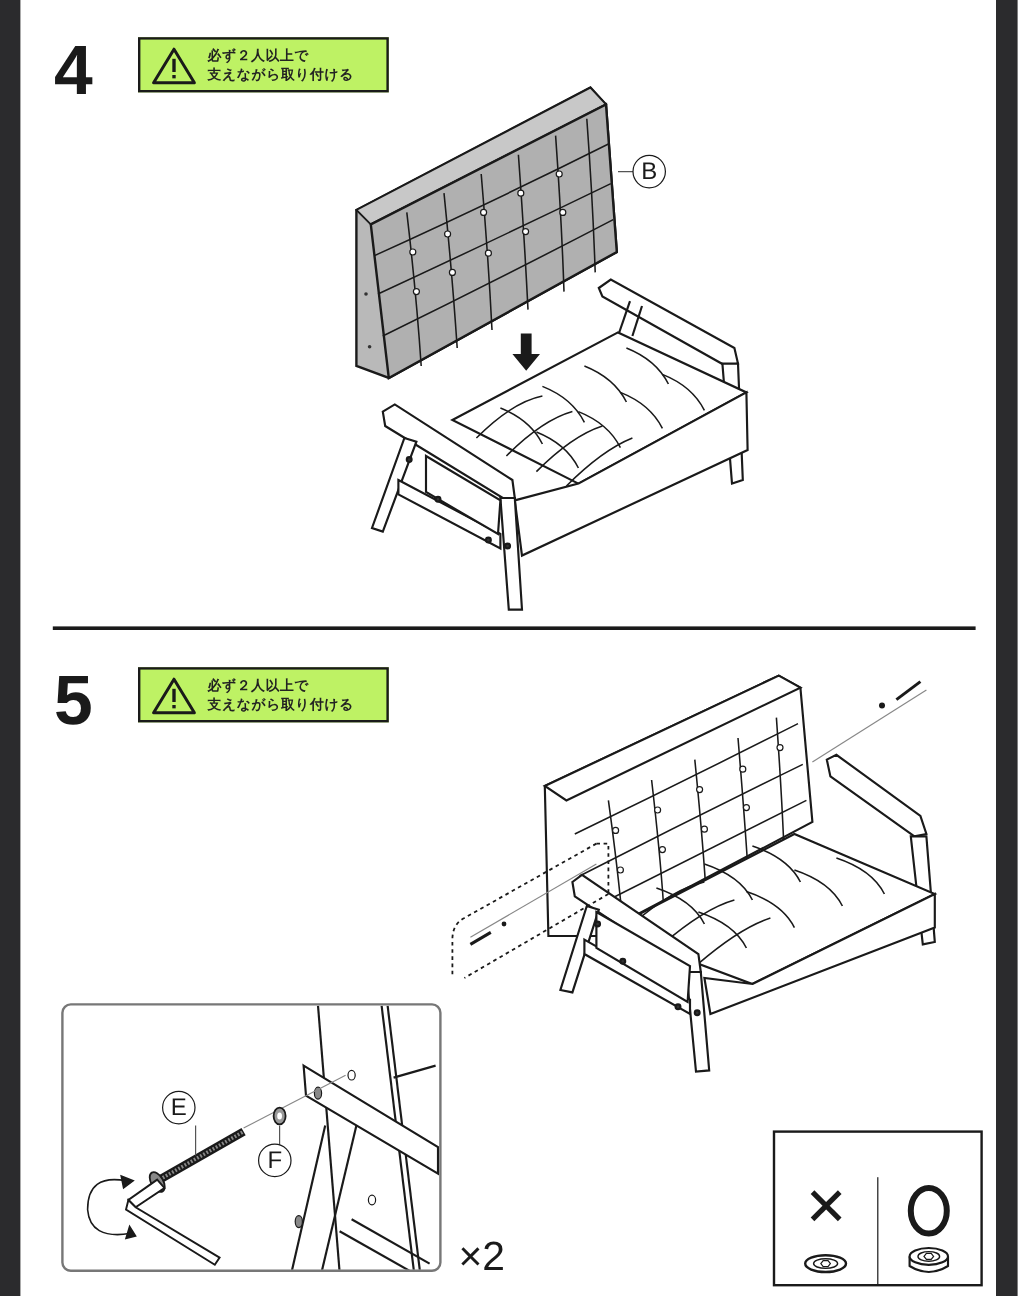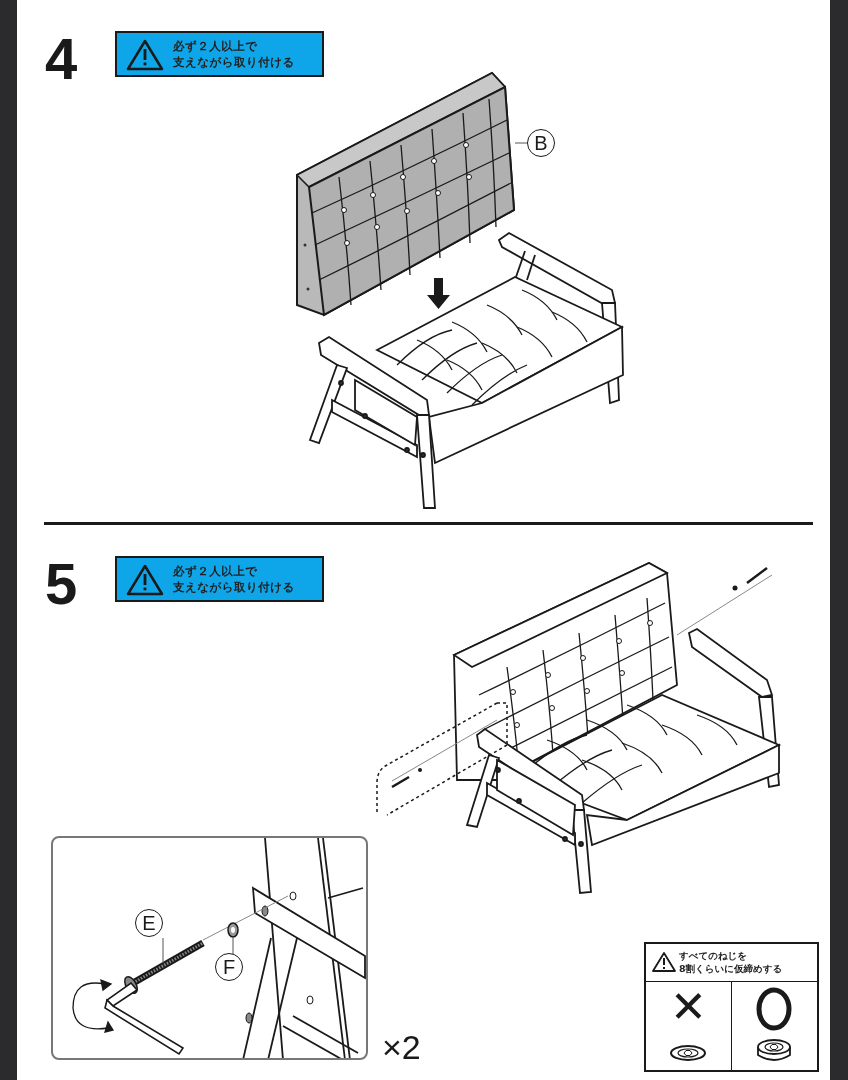--- a/index.html
+++ b/index.html
@@ -1,21 +1,21 @@
 <!DOCTYPE html>
 <html><head>
 <meta charset="utf-8">
 <style>
   html, body { margin:0; padding:0; }
   body { width:848px; height:1080px; background:#2b2b2d; position:relative; overflow:hidden;
          font-family:"DejaVu Sans","Liberation Sans",sans-serif; }
   .page { position:absolute; left:17px; top:0; width:813px; height:1080px; background:#ffffff; }
   .step-num { position:absolute; font-family:"Liberation Sans","DejaVu Sans",sans-serif; font-weight:bold;
               font-size:58px; line-height:58px; color:#1a1a1a; }
-  .warn-box { position:absolute; width:209px; height:46px; border:2px solid #1a1a1a; background:#0ea5e9; box-sizing:border-box; }
+  .warn-box { position:absolute; width:209px; height:46px; border:2px solid #1a1a1a; background:#bef264; box-sizing:border-box; }
   .warn-box svg.tri { position:absolute; left:8px; top:5px; }
   .warn-text { position:absolute; left:56px; top:5px; font-size:11.5px; line-height:16px; color:#222; font-weight:bold; letter-spacing:0.5px; }
   .divider { position:absolute; left:27px; top:522px; width:769px; height:3px; background:#1a1a1a; }
   .illus { position:absolute; }
   .callout { position:absolute; font-family:"Liberation Sans",sans-serif; font-size:20px; color:#1a1a1a;
              border:1.5px solid #1a1a1a; border-radius:50%; width:26px; height:26px; line-height:26px; text-align:center; background:#fff; }
   .detail-box { position:absolute; left:34px; top:836px; width:317px; height:224px; border:2px solid #777; border-radius:8px; box-sizing:border-box; background:#fff; overflow:hidden; }
   .times2 { position:absolute; left:365px; top:1028px; font-family:"Liberation Sans",sans-serif; font-size:34px; color:#1a1a1a; }
   .note-table { position:absolute; left:627px; top:942px; width:175px; height:130px; border:2px solid #1a1a1a; box-sizing:border-box; background:#fff; }
   .note-head { position:absolute; left:0; top:0; width:171px; height:37px; border-bottom:1.5px solid #1a1a1a; }
@@ -253,31 +253,20 @@
         <polygon points="48,142 58,146 50,152" fill="#1a1a1a"></polygon>
         <polygon points="55,184 60,192 52,194" fill="#1a1a1a"></polygon>
       </g>
     </svg>
   </div>
   <div class="callout" style="left:118px;top:909px;">E</div>
   <div class="callout" style="left:198px;top:953px;">F</div>
   <div class="times2">×2</div>
 
   <div class="note-table">
-    <div class="note-head">
-      <svg width="26" height="22" viewBox="0 0 26 22" style="position:absolute;left:5px;top:7px;">
-        <polygon points="13,2 24,20 2,20" fill="none" stroke="#1a1a1a" stroke-width="1.8" stroke-linejoin="round"></polygon>
-        <rect x="12" y="7" width="2" height="7" fill="#1a1a1a"></rect>
-        <rect x="12" y="16" width="2" height="2" fill="#1a1a1a"></rect>
-      </svg>
-      <div class="note-text">
-        <div>すべてのねじを</div>
-        <div>8割くらいに仮締めする</div>
-      </div>
-    </div>
     <div class="note-col left">
       <div class="mark">✕</div>
       <svg width="40" height="20" viewBox="0 0 40 20" style="position:absolute;left:22px;top:62px;">
         <ellipse cx="20" cy="10" rx="17" ry="7" fill="#fff" stroke="#1a1a1a" stroke-width="2"></ellipse>
         <ellipse cx="20" cy="10" rx="10" ry="4" fill="#fff" stroke="#1a1a1a" stroke-width="1.2"></ellipse>
         <polygon points="16,10 18,7.5 22,7.5 24,10 22,12.5 18,12.5" fill="none" stroke="#1a1a1a" stroke-width="1"></polygon>
       </svg>
     </div>
     <div class="note-col right">
       <svg width="40" height="48" viewBox="0 0 40 48" style="position:absolute;left:22px;top:4px;">

